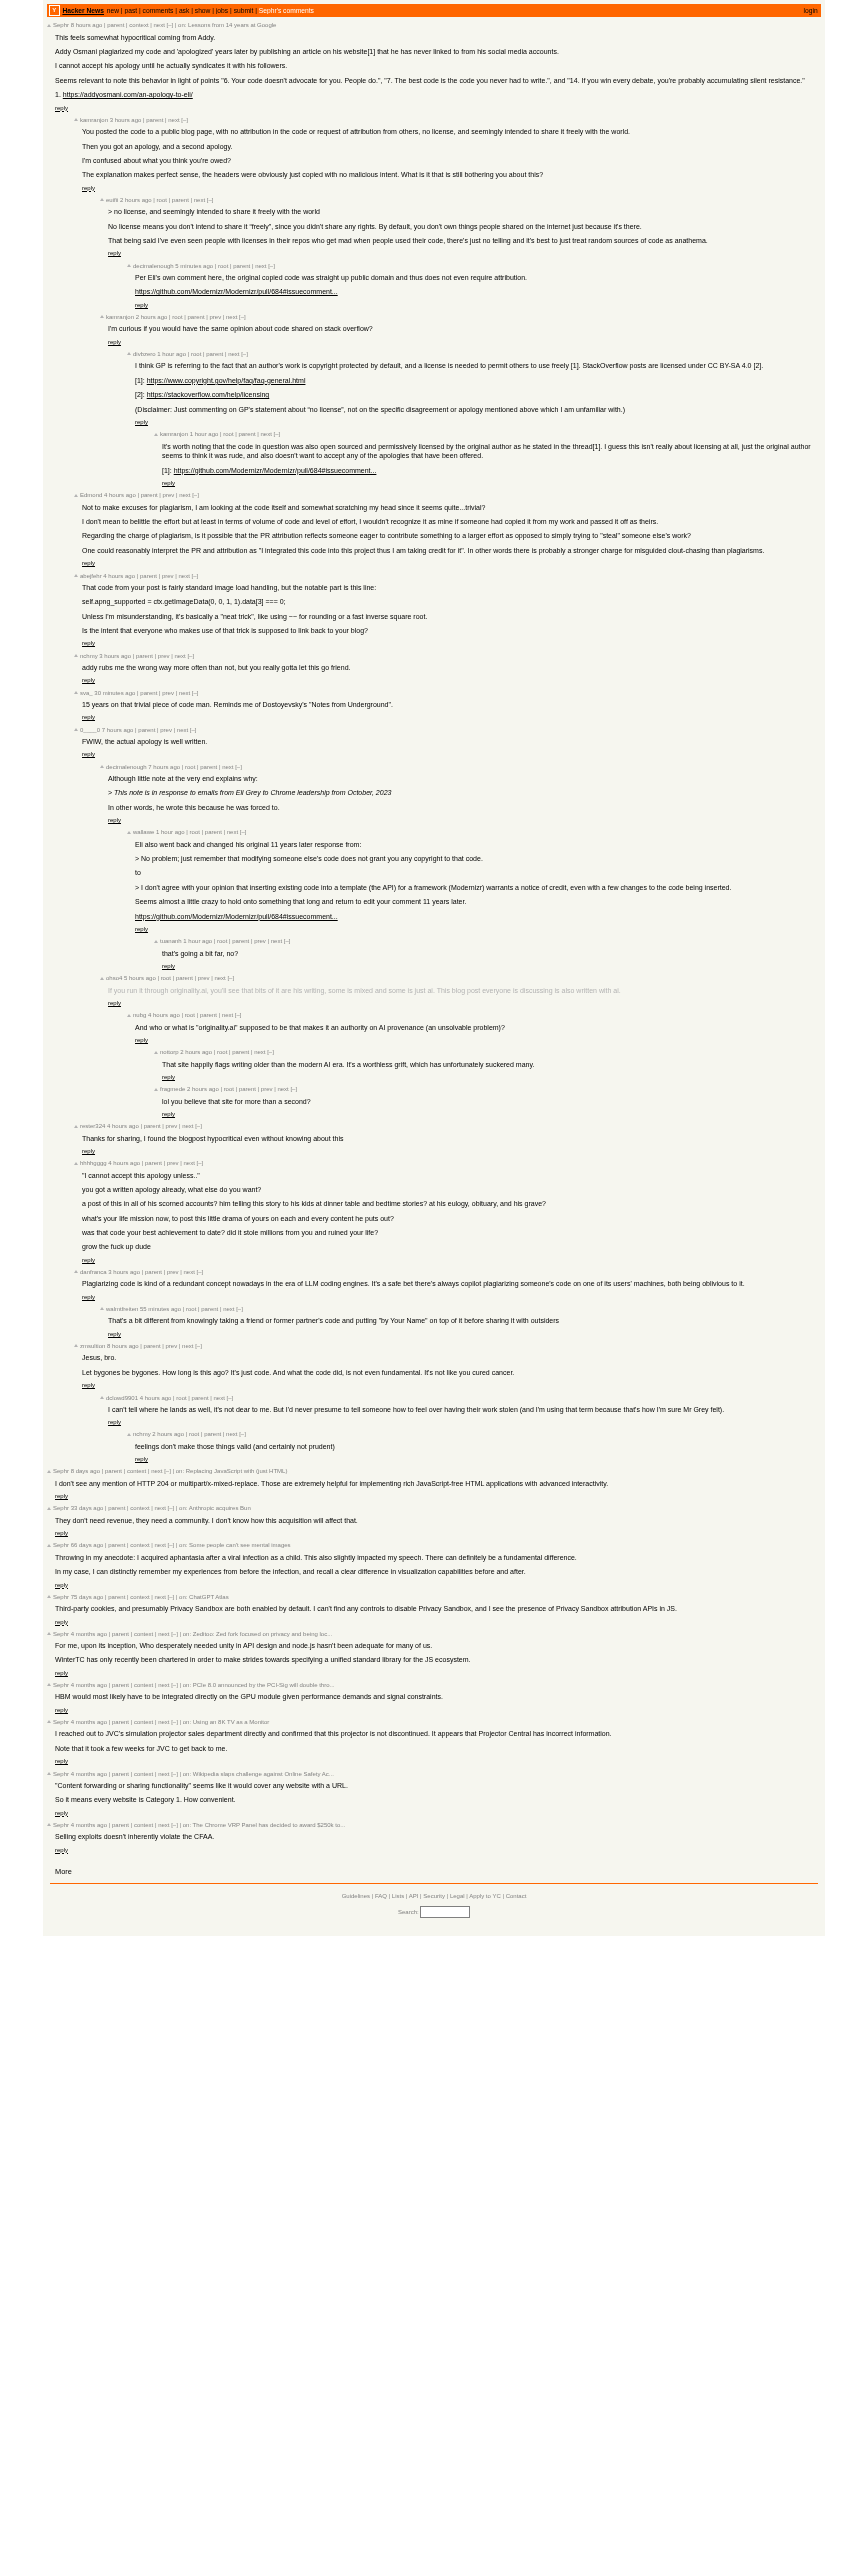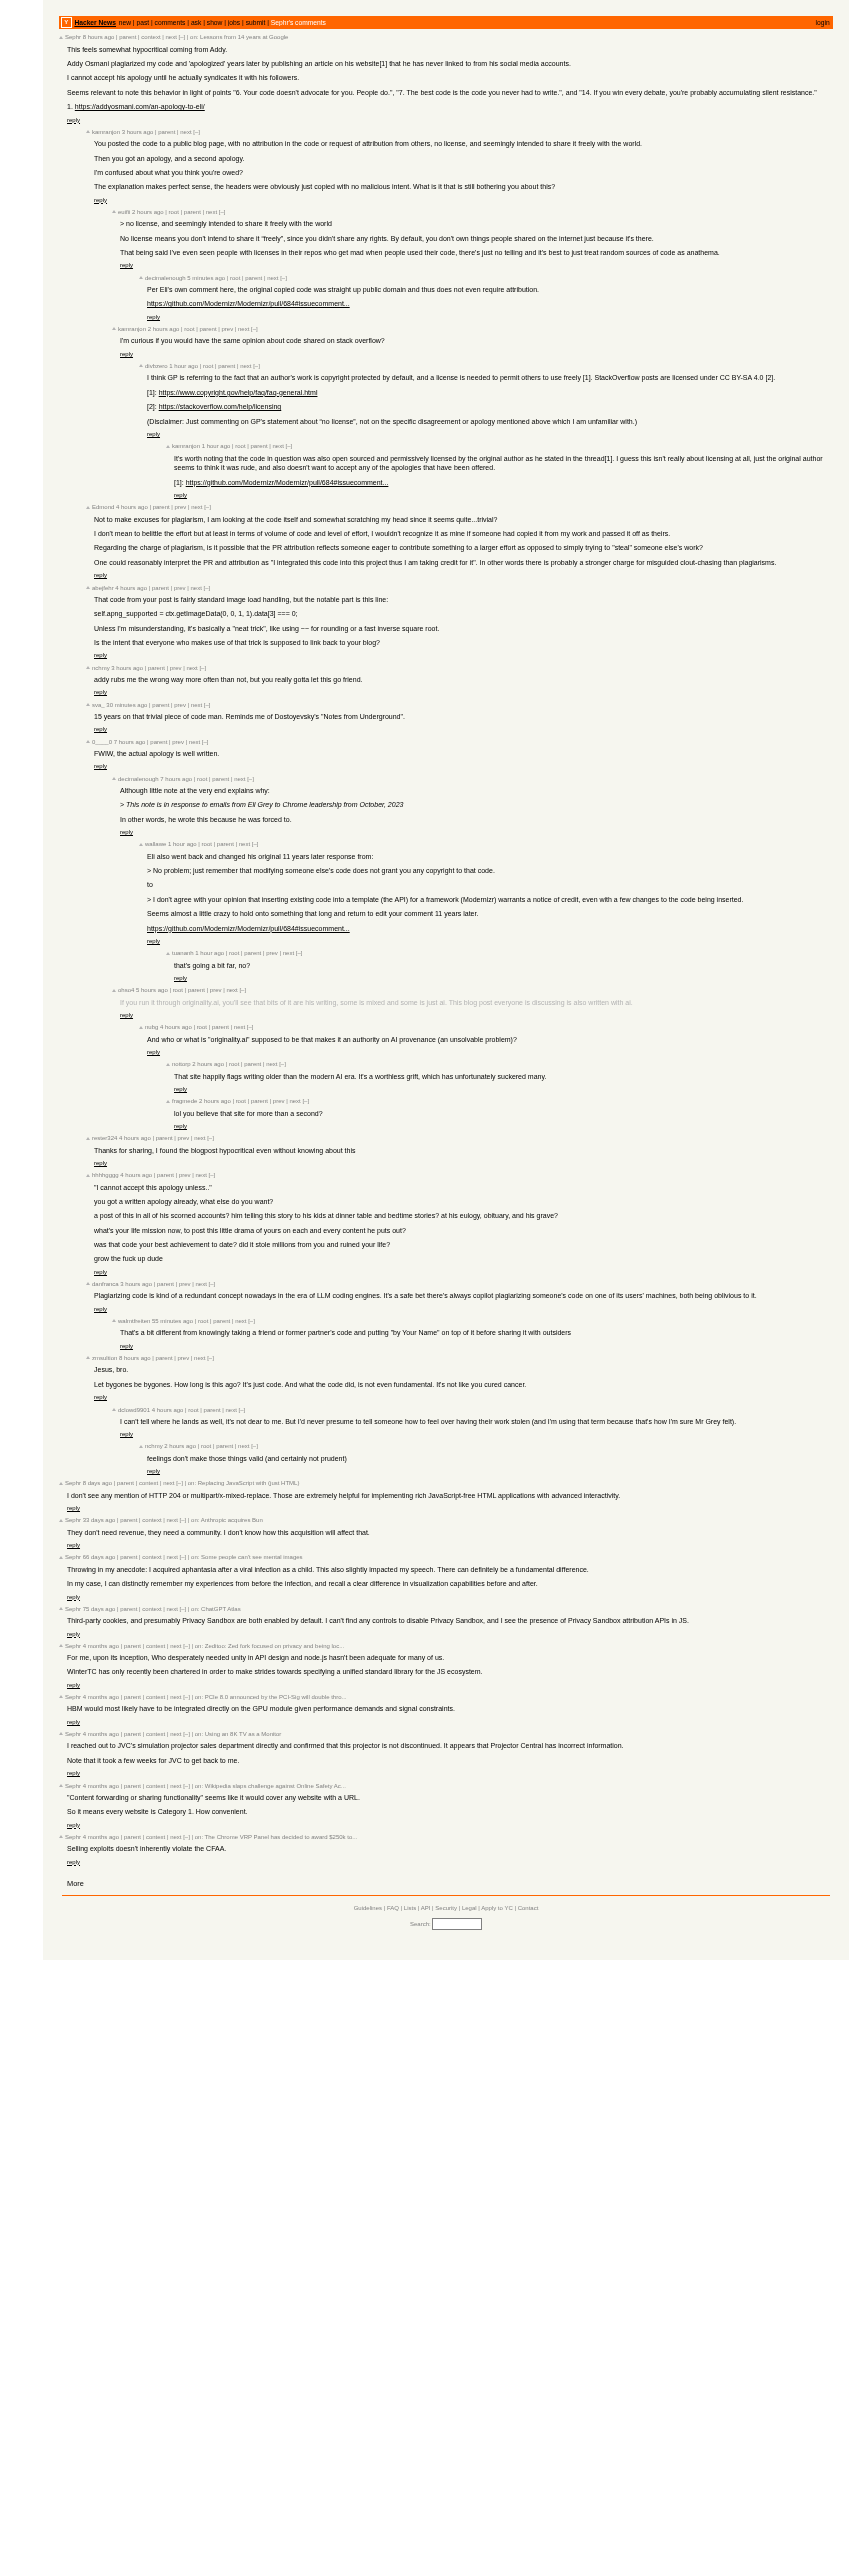--- a/index.html
+++ b/index.html
@@ -17,21 +17,21 @@
   #page {
     width: 859px;
     min-height: 2576px;
     background: #ffffff;
     position: relative;
   }
   #container {
     width: 774px;
     margin: 0 auto 0 43px;
     background: #f6f6ef;
-    padding: 16px;
+    padding: 4px;
   }
   
   .hn-header {
     background: #ff6600;
     padding: 1.3px 2px;
     display: flex;
     align-items: center;
     width: 770px;
   }
   .hn-logo {

